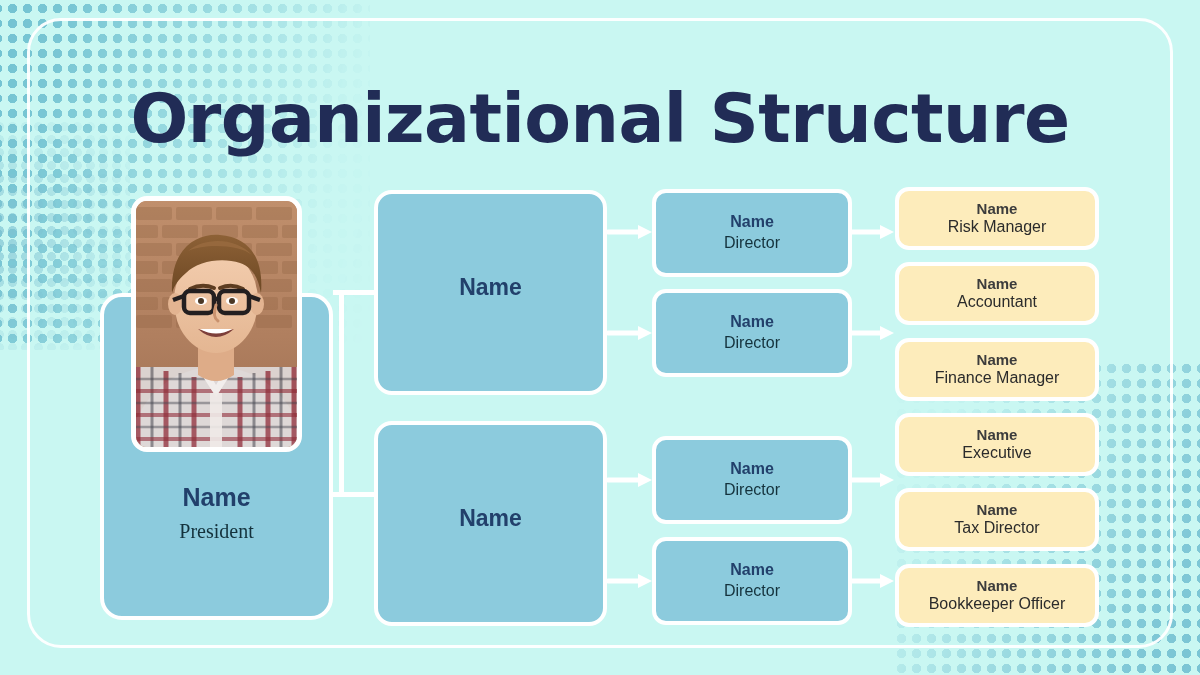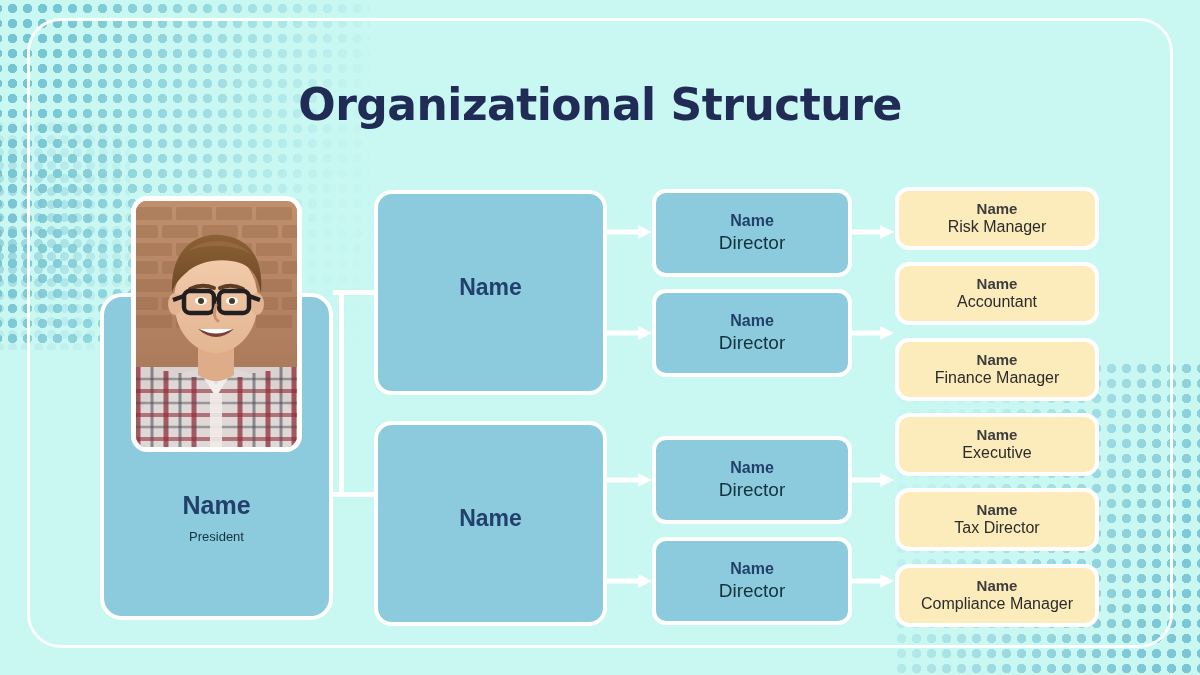--- a/index.html
+++ b/index.html
@@ -78,21 +78,21 @@
 
   
   .title {
     position: absolute;
     left: 0;
     top: 79px;
     width: 1200px;
     text-align: center;
     font-family: "DejaVu Sans", sans-serif;
     font-weight: bold;
-    font-size: 44px;
+    font-size: 68px;
     letter-spacing: -0.5px;
     color: #212c56;
     white-space: nowrap;
   }
 
   
   .card {
     position: absolute;
     box-sizing: border-box;
     border: 4px solid #ffffff;
@@ -118,21 +118,21 @@
     left: 100px;
     top: 293px;
     width: 233px;
     height: 327px;
     background: #8ccbdd;
     border-radius: 22px;
     justify-content: flex-end;
     padding-bottom: 72px;
   }
   .president .nm { font-size: 25px; margin-bottom: 9px; }
-  .president .role { font-size: 13px; }
+  .president .role { font-size: 20px; font-family: Liberation Serif, serif; }
 
   
   .photo-frame {
     position: absolute;
     left: 131px;
     top: 196px;
     width: 171px;
     height: 256px;
     border: 5px solid #ffffff;
     border-radius: 16px;
@@ -157,21 +157,21 @@
 
   
   .director {
     left: 652px;
     width: 200px;
     height: 88px;
     background: #8ccbdd;
     border-radius: 14px;
   }
   .director .nm { font-size: 16px; margin-bottom: 2px; }
-  .director .role { font-size: 19px; }
+  .director .role { font-size: 16px; }
   .dir-0 { top: 189px; }
   .dir-1 { top: 289px; }
   .dir-2 { top: 436px; }
   .dir-3 { top: 537px; }
 
   
   .rolecard {
     left: 895px;
     width: 204px;
     height: 63px;
@@ -419,16 +419,16 @@
   <div class="card rolecard rc-3">
     <div class="nm">Name</div>
     <div class="role">Executive</div>
   </div>
   <div class="card rolecard rc-4">
     <div class="nm">Name</div>
     <div class="role">Tax Director</div>
   </div>
   <div class="card rolecard rc-5">
     <div class="nm">Name</div>
-    <div class="role">Compliance Manager</div>
+    <div class="role">Bookkeeper Officer</div>
   </div>
 
 </div>
 
 </body></html>

